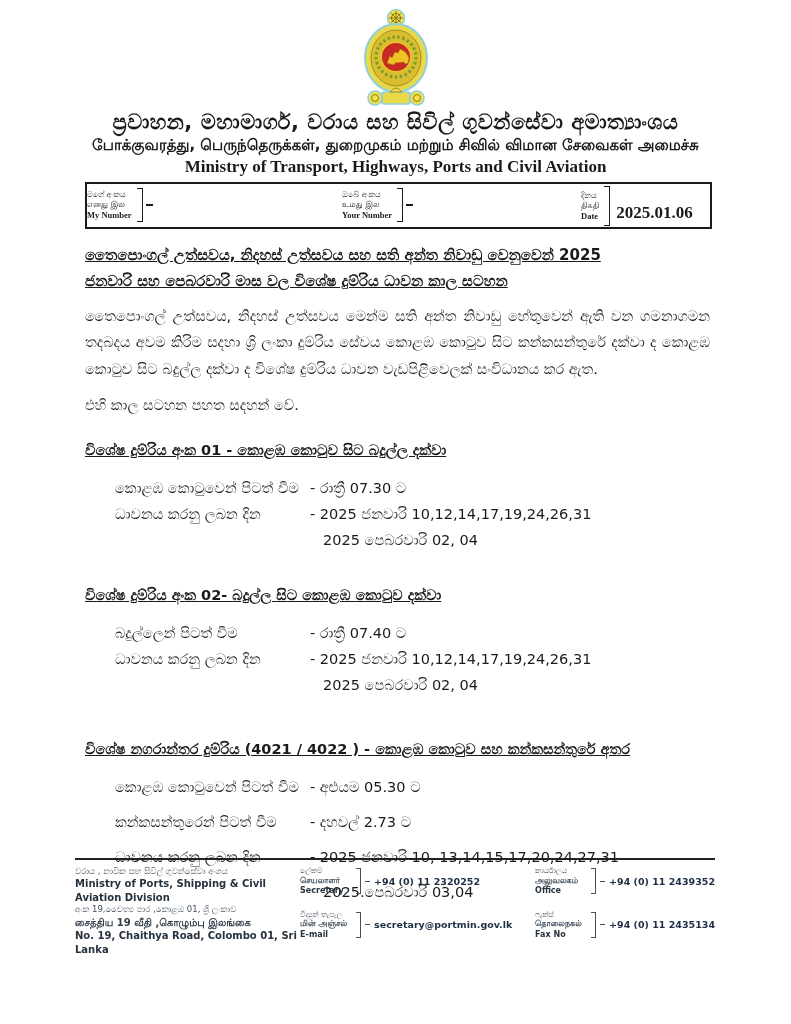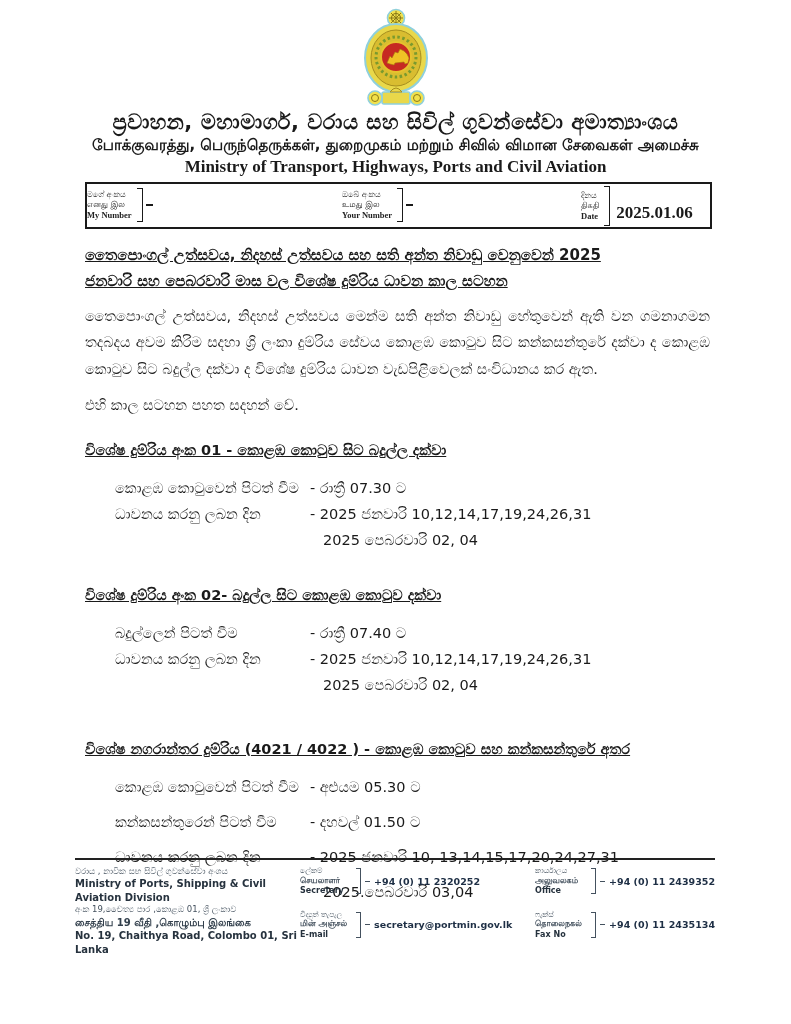--- a/index.html
+++ b/index.html
@@ -177,21 +177,21 @@
 
     <div class="section sec3" style="margin-top:42px;">
       <div class="section-heading">විශේෂ නගරාන්තර දුම්රිය (4021 / 4022 ) - කොළඹ කොටුව සහ කන්කසන්තුරේ අතර</div>
       <div class="rows">
         <div class="srow">
           <div class="lbl">කොළඹ කොටුවෙන් පිටත් වීම</div>
           <div class="val">- අළුයම 05.30 ට</div>
         </div>
         <div class="srow">
           <div class="lbl">කන්කසන්තුරෙන් පිටත් වීම</div>
-          <div class="val">- දහවල් 01.50 ට</div>
+          <div class="val">- දහවල් 2.73 ට</div>
         </div>
         <div class="srow">
           <div class="lbl">ධාවනය කරනු ලබන දින</div>
           <div class="val">- 2025 ජනවාරි 10, 13,14,15,17,20,24,27,31</div>
         </div>
         <div class="cont-line">2025.පෙබරවාරි 03,04</div>
       </div>
     </div>
 
   </div>

